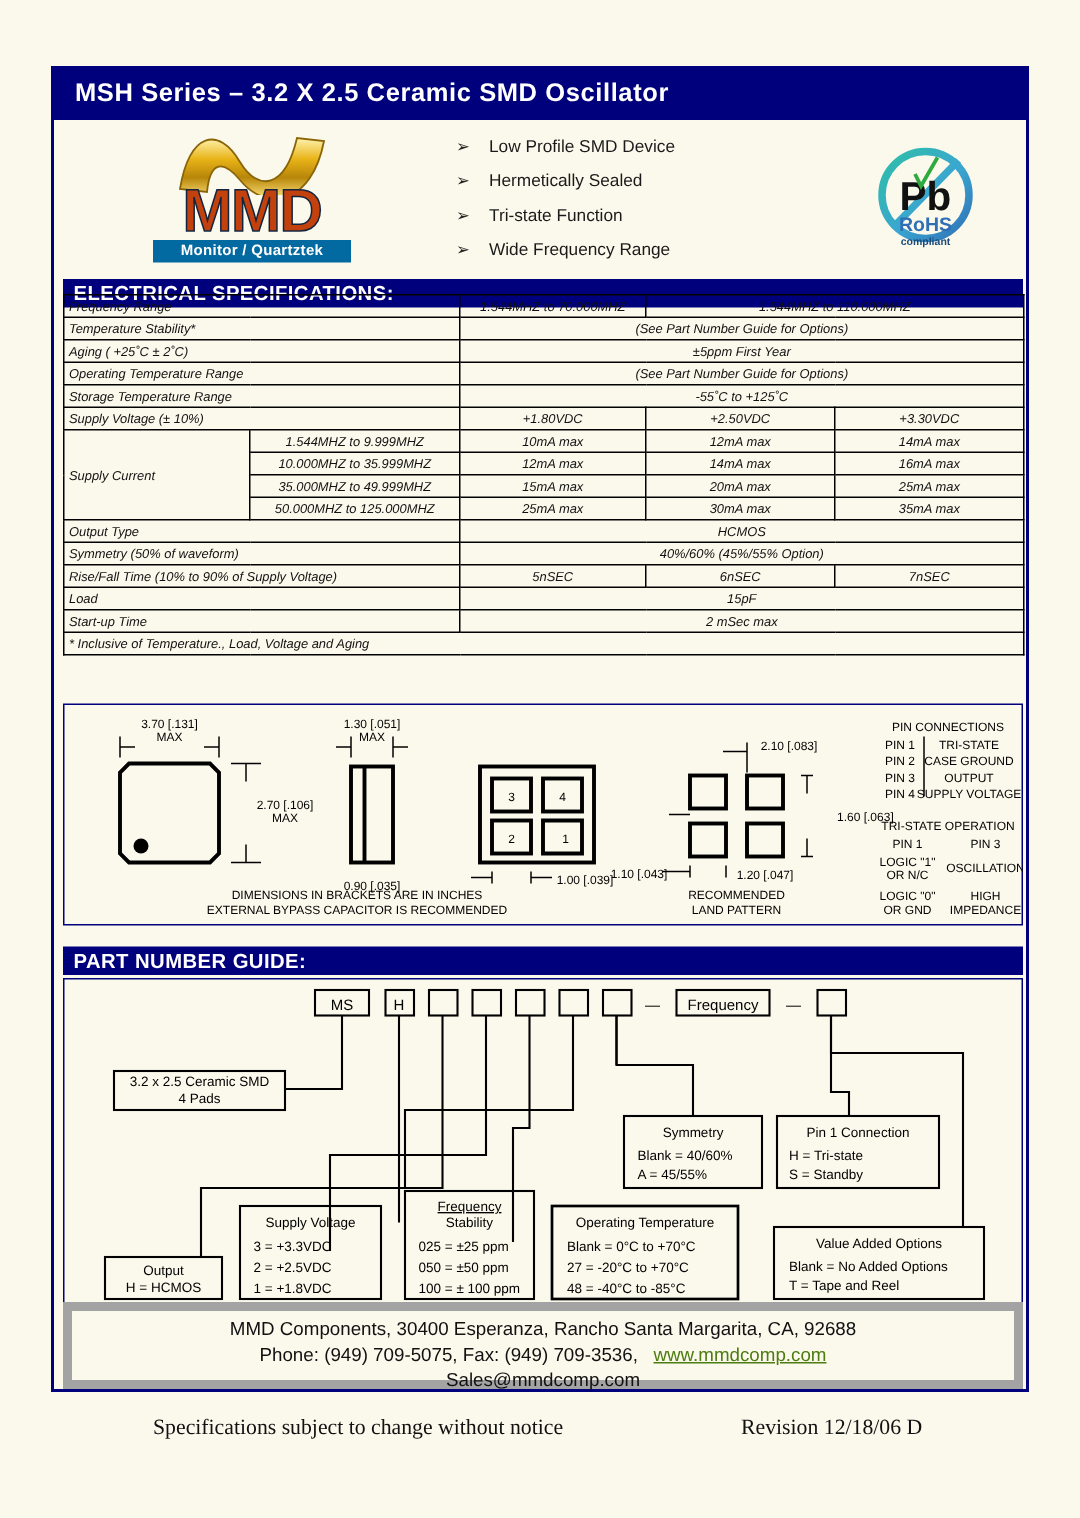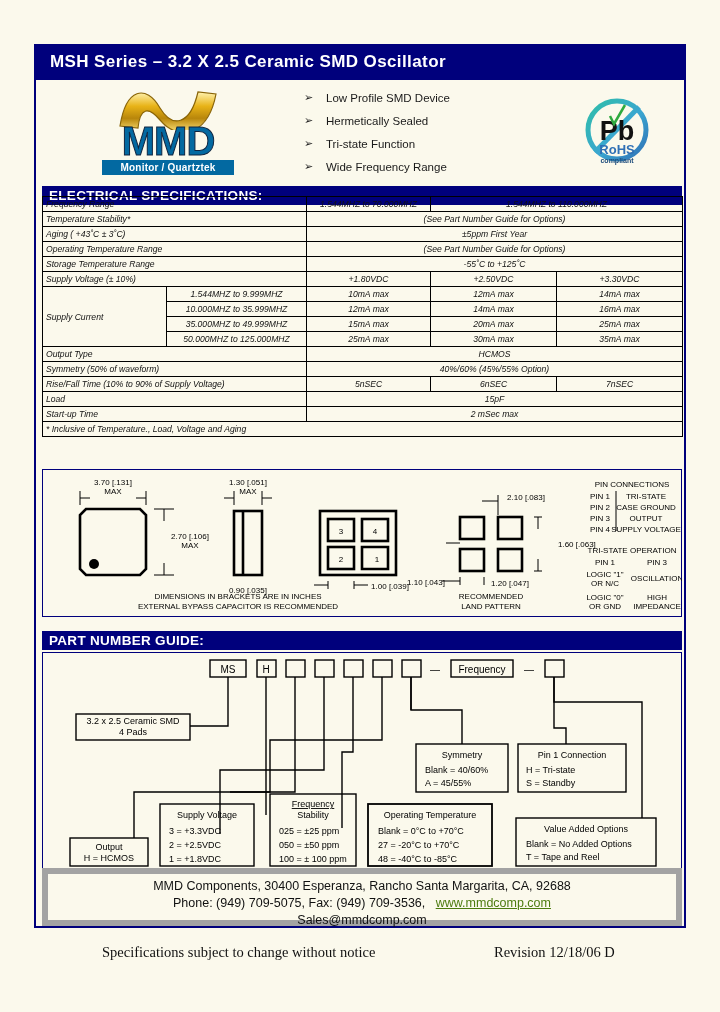--- a/index.html
+++ b/index.html
@@ -36,21 +36,21 @@
   
   .hero{position:absolute;left:0;top:34px;width:100%;height:104px;}
 
   
   .logo{position:absolute;left:62px;top:2px;width:140px;height:98px;}
   .logo .wave{position:absolute;left:18px;top:0px;width:106px;height:48px;}
   .logo .mmd{
     position:absolute;left:0px;top:40px;width:140px;height:38px;
     font-size:40px;font-weight:bold;letter-spacing:-1px;line-height:38px;
     text-align:center;
-    color:#0369a1;
+    color:#c2410c;
     -webkit-text-stroke:1px #10243f;
     font-family:"Liberation Sans",sans-serif;
   }
   .logo .tag{
     position:absolute;left:4px;top:78px;width:132px;height:15px;
     background:#0369a1;color:#fff;font-size:10px;font-weight:bold;
     text-align:center;line-height:15px;letter-spacing:.2px;
   }
 
   
@@ -197,21 +197,21 @@
         <tr>
           <td class="lbl" colspan="2">Frequency Range</td>
           <td class="ctr">1.544MHZ to 70.000MHZ</td>
           <td class="ctr" colspan="2">1.544MHZ to 110.000MHZ</td>
         </tr>
         <tr>
           <td class="lbl" colspan="2">Temperature Stability*</td>
           <td class="ctr" colspan="3">(See Part Number Guide for Options)</td>
         </tr>
         <tr>
-          <td class="lbl" colspan="2">Aging ( +43˚C ± 3˚C)</td>
+          <td class="lbl" colspan="2">Aging ( +25˚C ± 2˚C)</td>
           <td class="ctr" colspan="3">±5ppm First Year</td>
         </tr>
         <tr>
           <td class="lbl" colspan="2">Operating Temperature Range</td>
           <td class="ctr" colspan="3">(See Part Number Guide for Options)</td>
         </tr>
         <tr>
           <td class="lbl" colspan="2">Storage Temperature Range</td>
           <td class="ctr" colspan="3">-55˚C to +125˚C</td>
         </tr>

